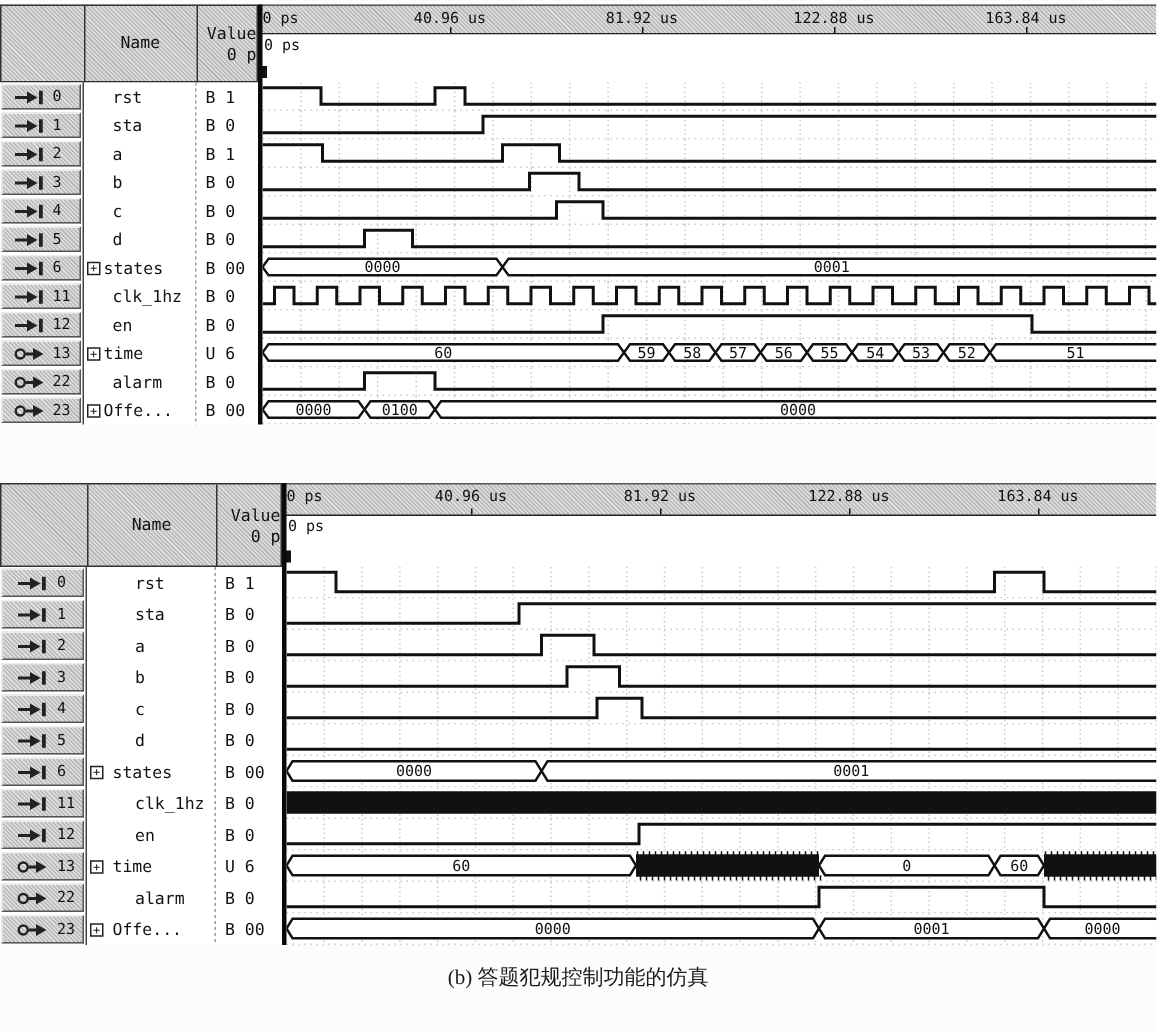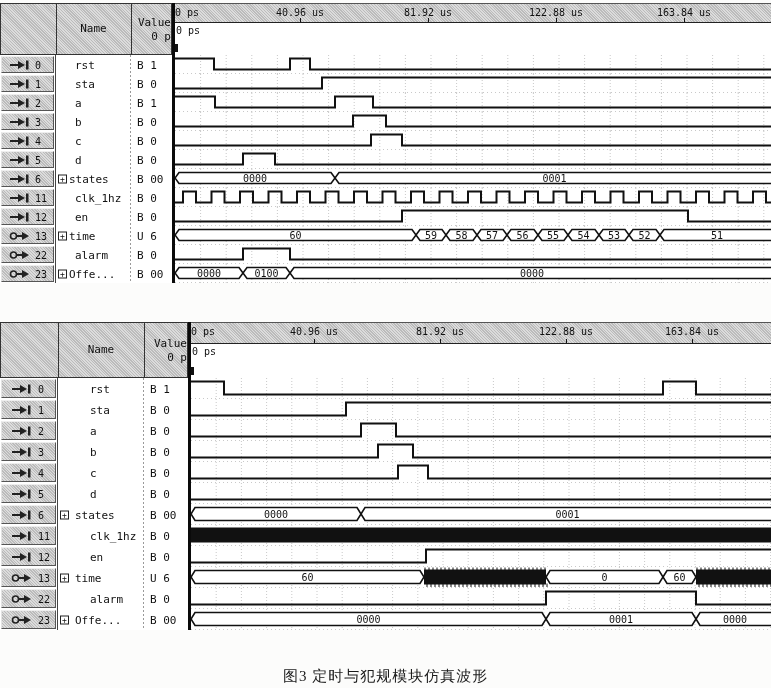--- a/index.html
+++ b/index.html
@@ -1232,14 +1232,14 @@
               <polygon points="505,10 509,3.5 583,3.5 583,10 583,16.5 509,16.5" fill="#ffffff" stroke="#111111" stroke-width="1.6"></polygon>
               <text x="544" y="13.5" text-anchor="middle" font-size="10" font-family="DejaVu Sans Mono, monospace" fill="#111111">0000</text>
             </svg>
           </div>
         </div>
       </div>
       <div class="vsep-solid" style="left: 57px; top: 56px; height: 252px;"></div>
       <div class="vsep-dash" style="left: 143px; top: 56px; height: 252px;"></div>
       <div class="cursorline" style="left: 188px; top: 0px; height: 308px;"></div>
     </section>
-  <div class="caption" id="caption-fig">图3  定时与犯规模块仿真波形</div>
+  <div class="caption" id="caption-b">(b) 答题犯规控制功能的仿真</div>
 </div>
 
 </body></html>

